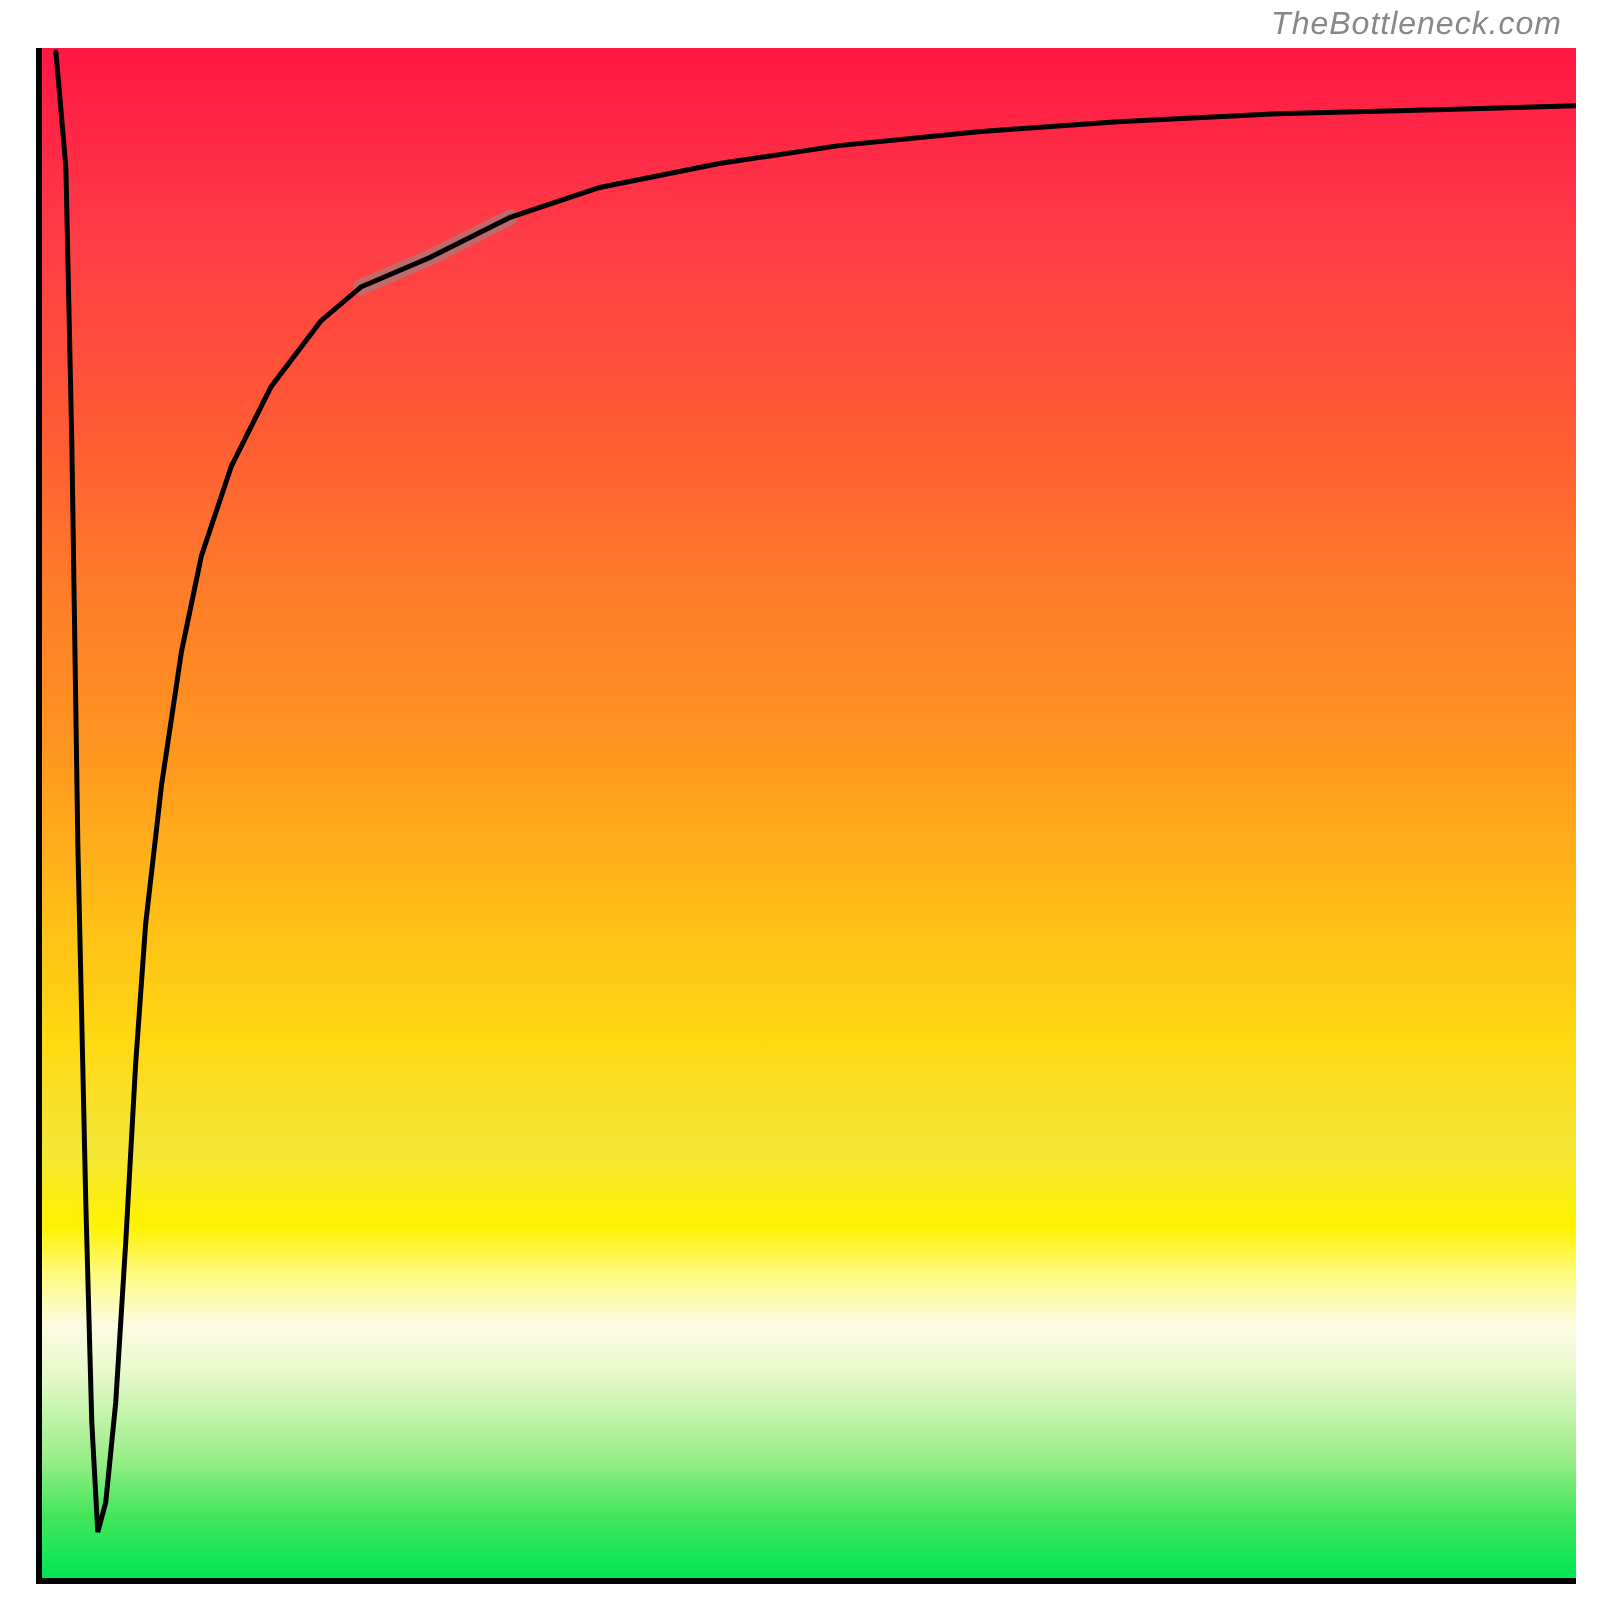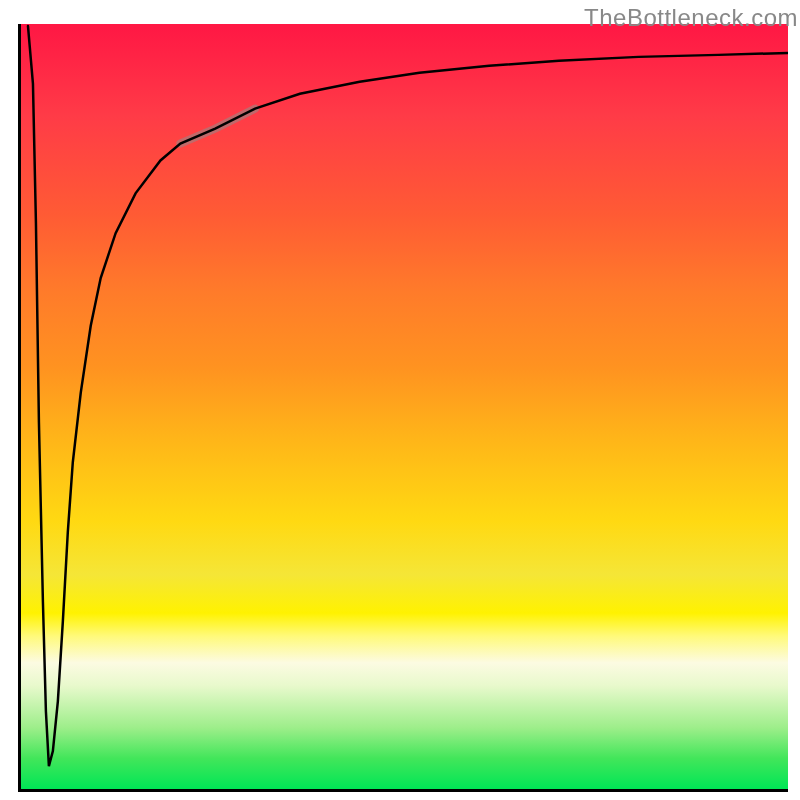--- a/index.html
+++ b/index.html
@@ -10,25 +10,26 @@
     body {
       width: 800px;
       height: 800px;
       background: #ffffff;
       position: relative;
       font-family: Arial, sans-serif;
     }
     .watermark {
       position: absolute;
       top: 4px;
-      right: 2px;
-      font-size: 24px;
+      right: 19px;
+      font-size: 16px;
       color: #888888;
       letter-spacing: 0.5px;
       z-index: 10;
+      font-style: italic;
     }
     .chart-container {
       position: absolute;
       top: 24px;
       left: 18px;
       width: 770px;
       height: 768px;
       border: 3px solid #000000;
       border-top: none;
       border-right: none;

